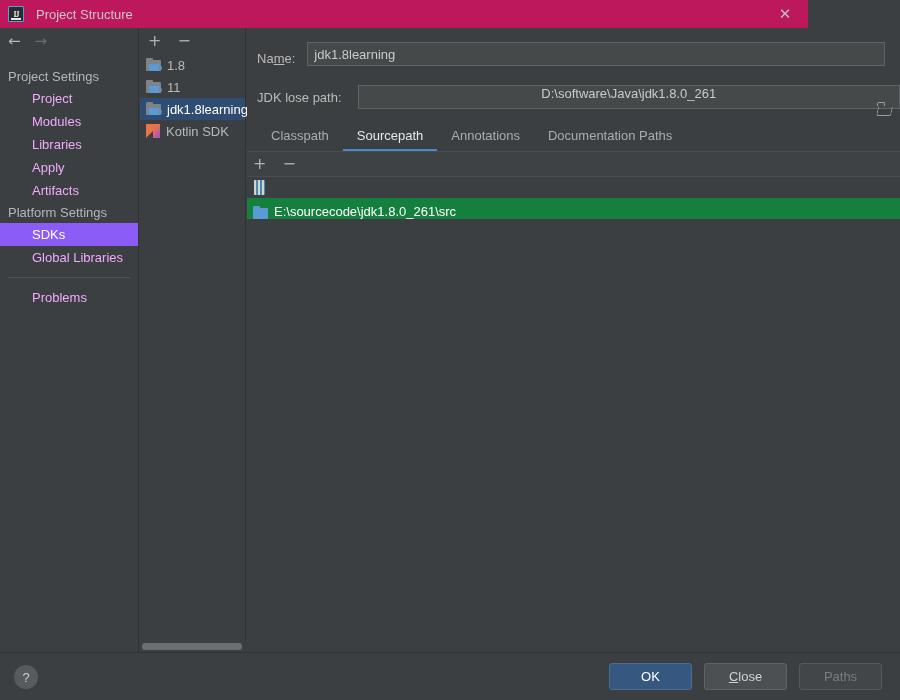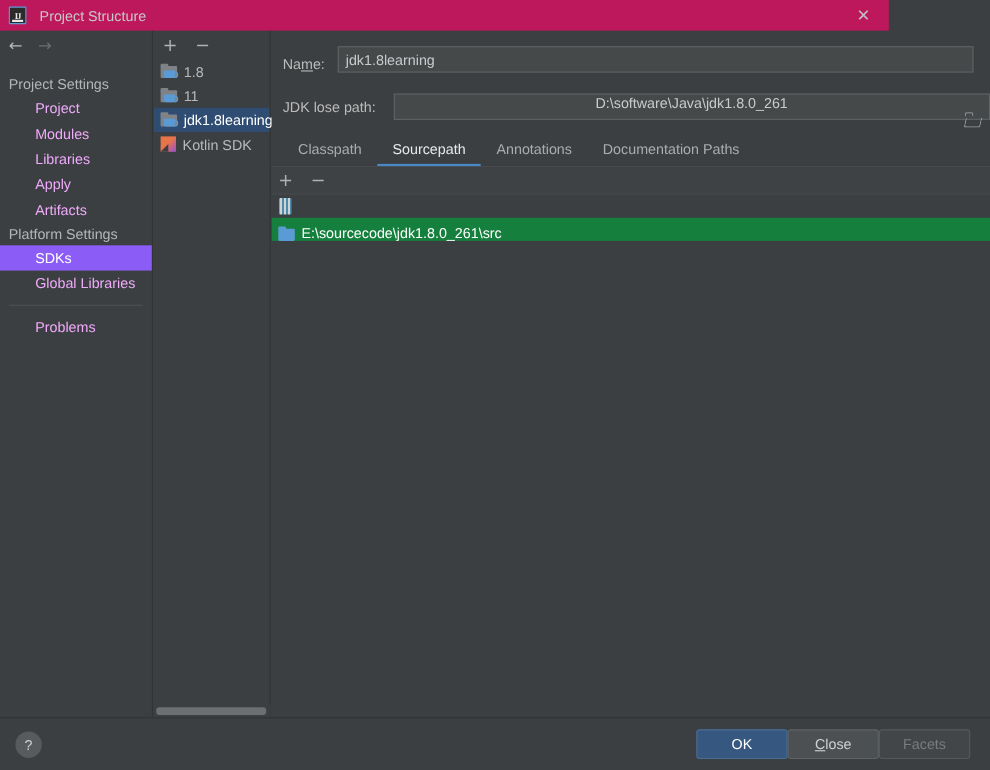--- a/index.html
+++ b/index.html
@@ -174,21 +174,21 @@
   
   .bottombar {
     position: absolute; left: 0; bottom: 0; width: 900px; height: 48px;
     background: #3c3f41; border-top: 1px solid #323232;
   }
   .help-btn {
     position: absolute; left: 14px; top: 12px; width: 24px; height: 24px; border-radius: 50%;
     background: #575b5d; color: #cfd2d4; display: flex; align-items: center; justify-content: center;
     font-size: 13px;
   }
-  .btns { position: absolute; right: 18px; top: 10px; display: flex; gap: 0; }
+  .btns { position: absolute; right: 18px; top: 10px; display: flex; gap: 12px; }
   .btn {
     height: 27px; min-width: 83px; padding: 0 14px; border-radius: 3px;
     display: flex; align-items: center; justify-content: center; font-size: 13px;
     border: 1px solid #5e6366; background: #4c5052; color: #cfd2d4;
   }
   .btn.primary { background: #365880; border-color: #4a6d96; color: #ffffff; }
   .btn.disabled { color: #787c7e; border-color: #55595b; background: #424648; }
 </style>
 </head>
 <body>
@@ -311,17 +311,17 @@
   </div>
 
   <div class="bottombar">
     <div class="help-btn">?</div>
     <div class="btns">
       <div class="btn primary">OK</div>
       <div class="btn">
           <span class="mn">C</span>
           <span>lose</span>
         </div>
-      <div class="btn disabled">Facets</div>
+      <div class="btn disabled">Paths</div>
     </div>
   </div>
 
 </div>
 
 </body></html>

